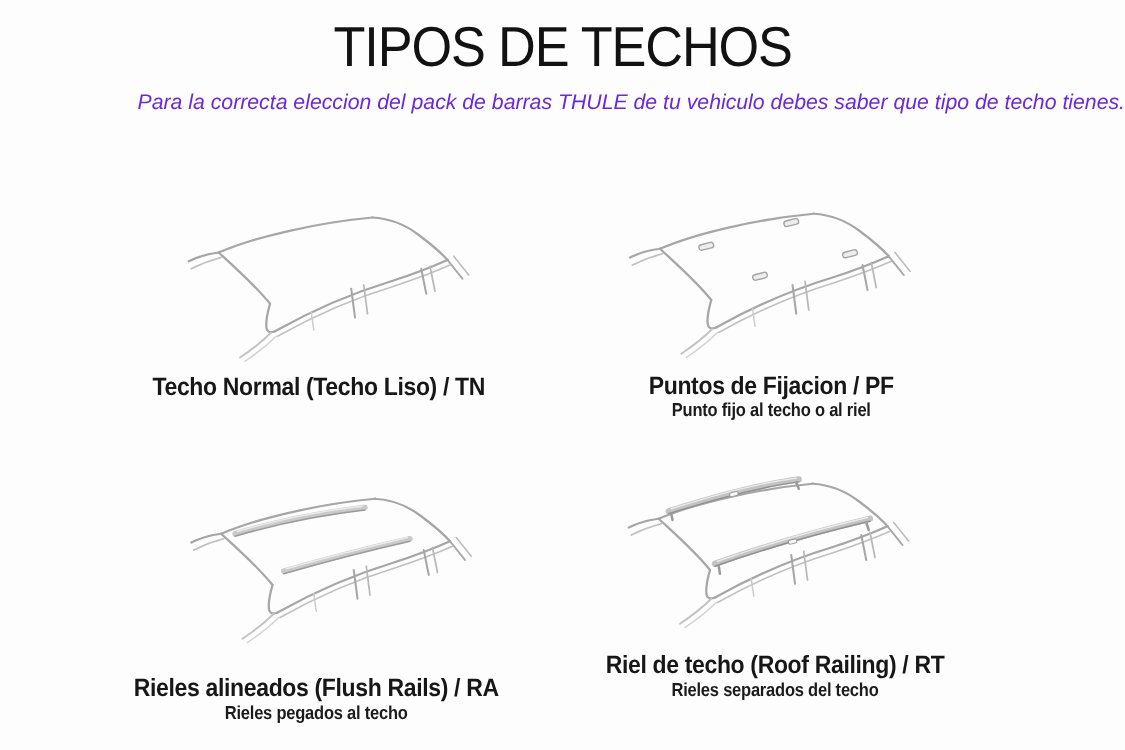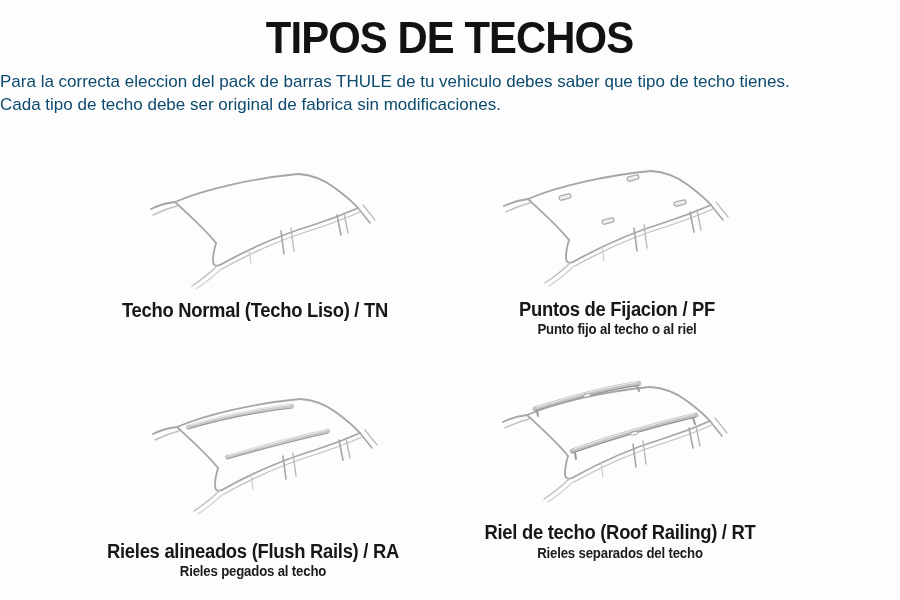--- a/index.html
+++ b/index.html
@@ -4,27 +4,27 @@
 <style>
   html,body{margin:0;padding:0;}
   body{
     width:900px;height:600px;position:relative;overflow:hidden;
     background:#fdfdfd;color:#141414;
     font-family:"Liberation Sans", sans-serif;
     -webkit-font-smoothing:antialiased;
   }
   .title{
     position:absolute;top:12px;left:0;right:0;
-    text-align:center;font-size:45px;font-weight:bold;
+    text-align:center;font-size:45px;font-weight:normal;
     letter-spacing:-1px;color:#121212;
   }
   .title-inner{display:inline-block;transform:scaleX(.93);transform-origin:center;}
   .intro{
     position:absolute;top:71px;left:0;right:0;
-    text-align:left;font-size:17px;line-height:22.5px;color:#0c4a6e;
+    text-align:right;font-size:17px;line-height:22.5px;color:#6d28d9;font-style:italic;
   }
   .card{position:absolute;text-decoration:underline;}
   .card svg{position:absolute;display:block;}
   .roof-label{
     position:absolute;left:0;right:0;text-align:center;
     font-size:20px;font-weight:bold;letter-spacing:-.3px;color:#171717;
     transform:scaleX(.92);
   }
   .roof-sublabel{
     position:absolute;left:0;right:0;text-align:center;
@@ -84,21 +84,20 @@
     </g>
   </defs>
 </svg>
 
 <div class="title">
   <span class="title-inner">TIPOS DE TECHOS</span>
 </div>
 
 <div class="intro">
   <div>Para la correcta eleccion del pack de barras THULE de tu vehiculo debes saber que tipo de techo tienes.</div>
-  <div>Cada tipo de techo debe ser original de fabrica sin modificaciones.</div>
 </div>
 
 <figure class="card" id="card-tn" style="margin:0">
   <svg width="245" height="135" viewBox="0 0 245 135">
     <use href="#roofbase"></use>
   </svg>
   <figcaption class="roof-label">Techo Normal (Techo Liso) / TN</figcaption>
 </figure>
 
 <figure class="card" id="card-pf" style="margin:0">

